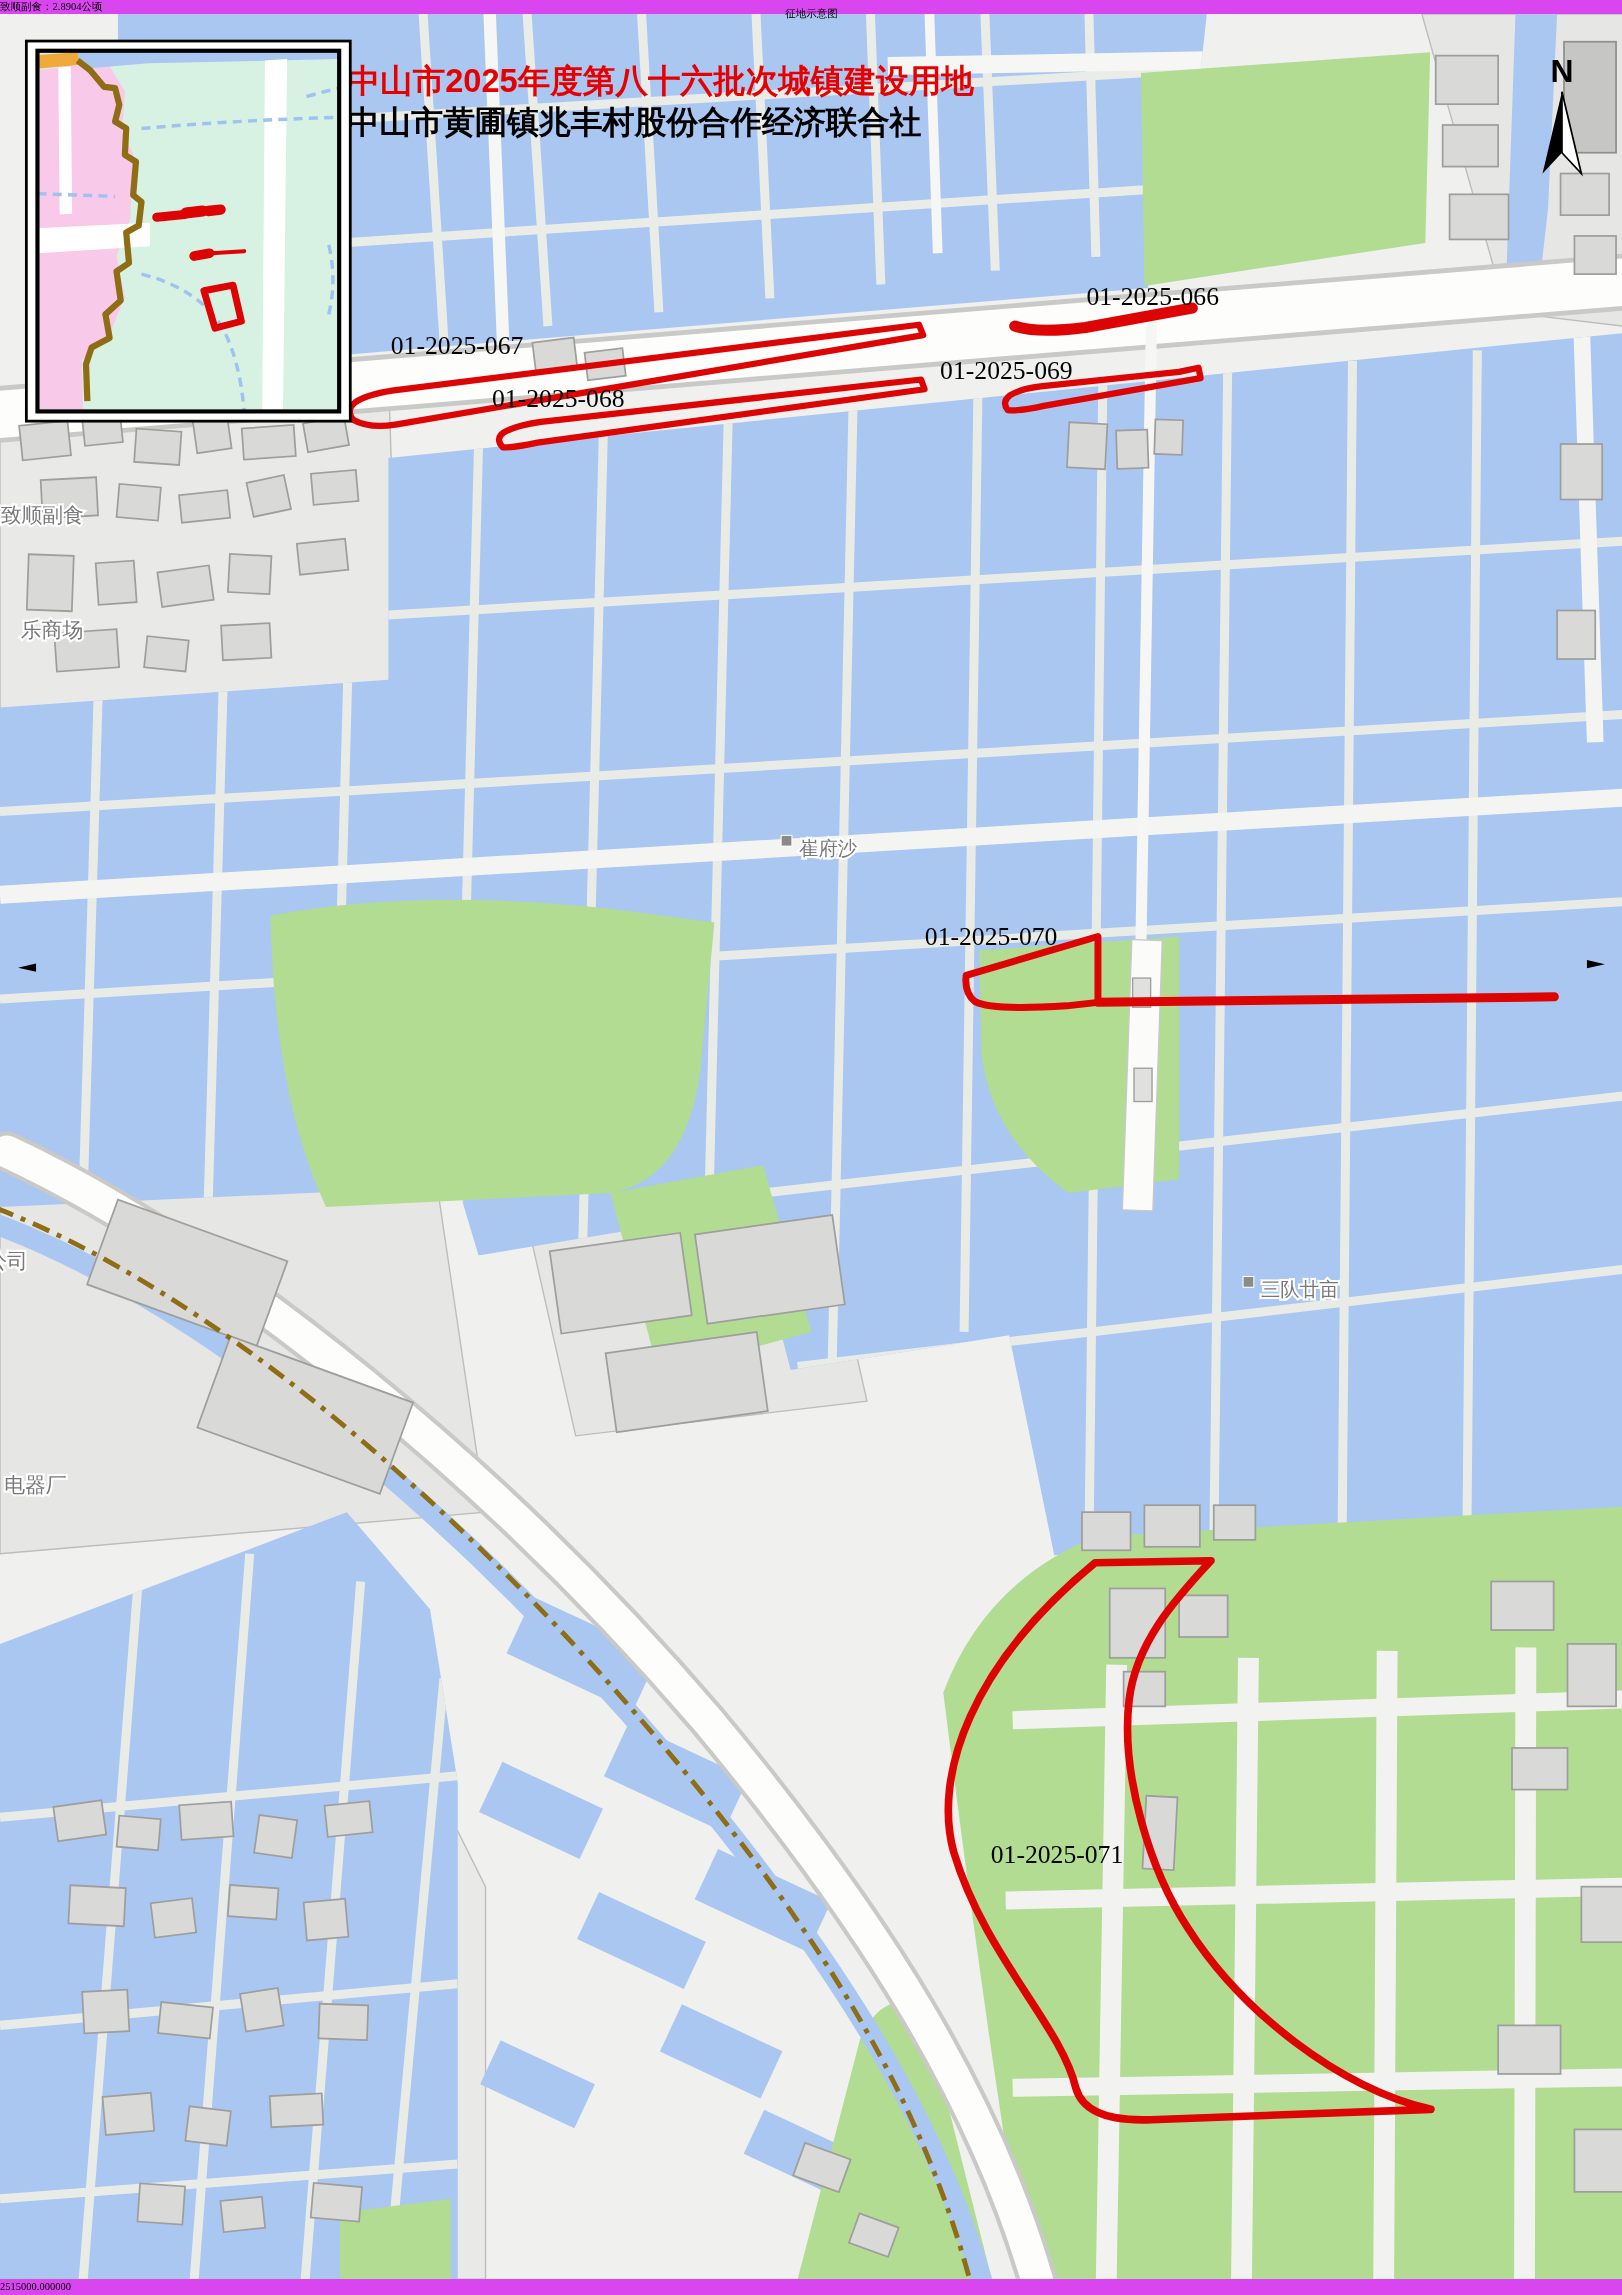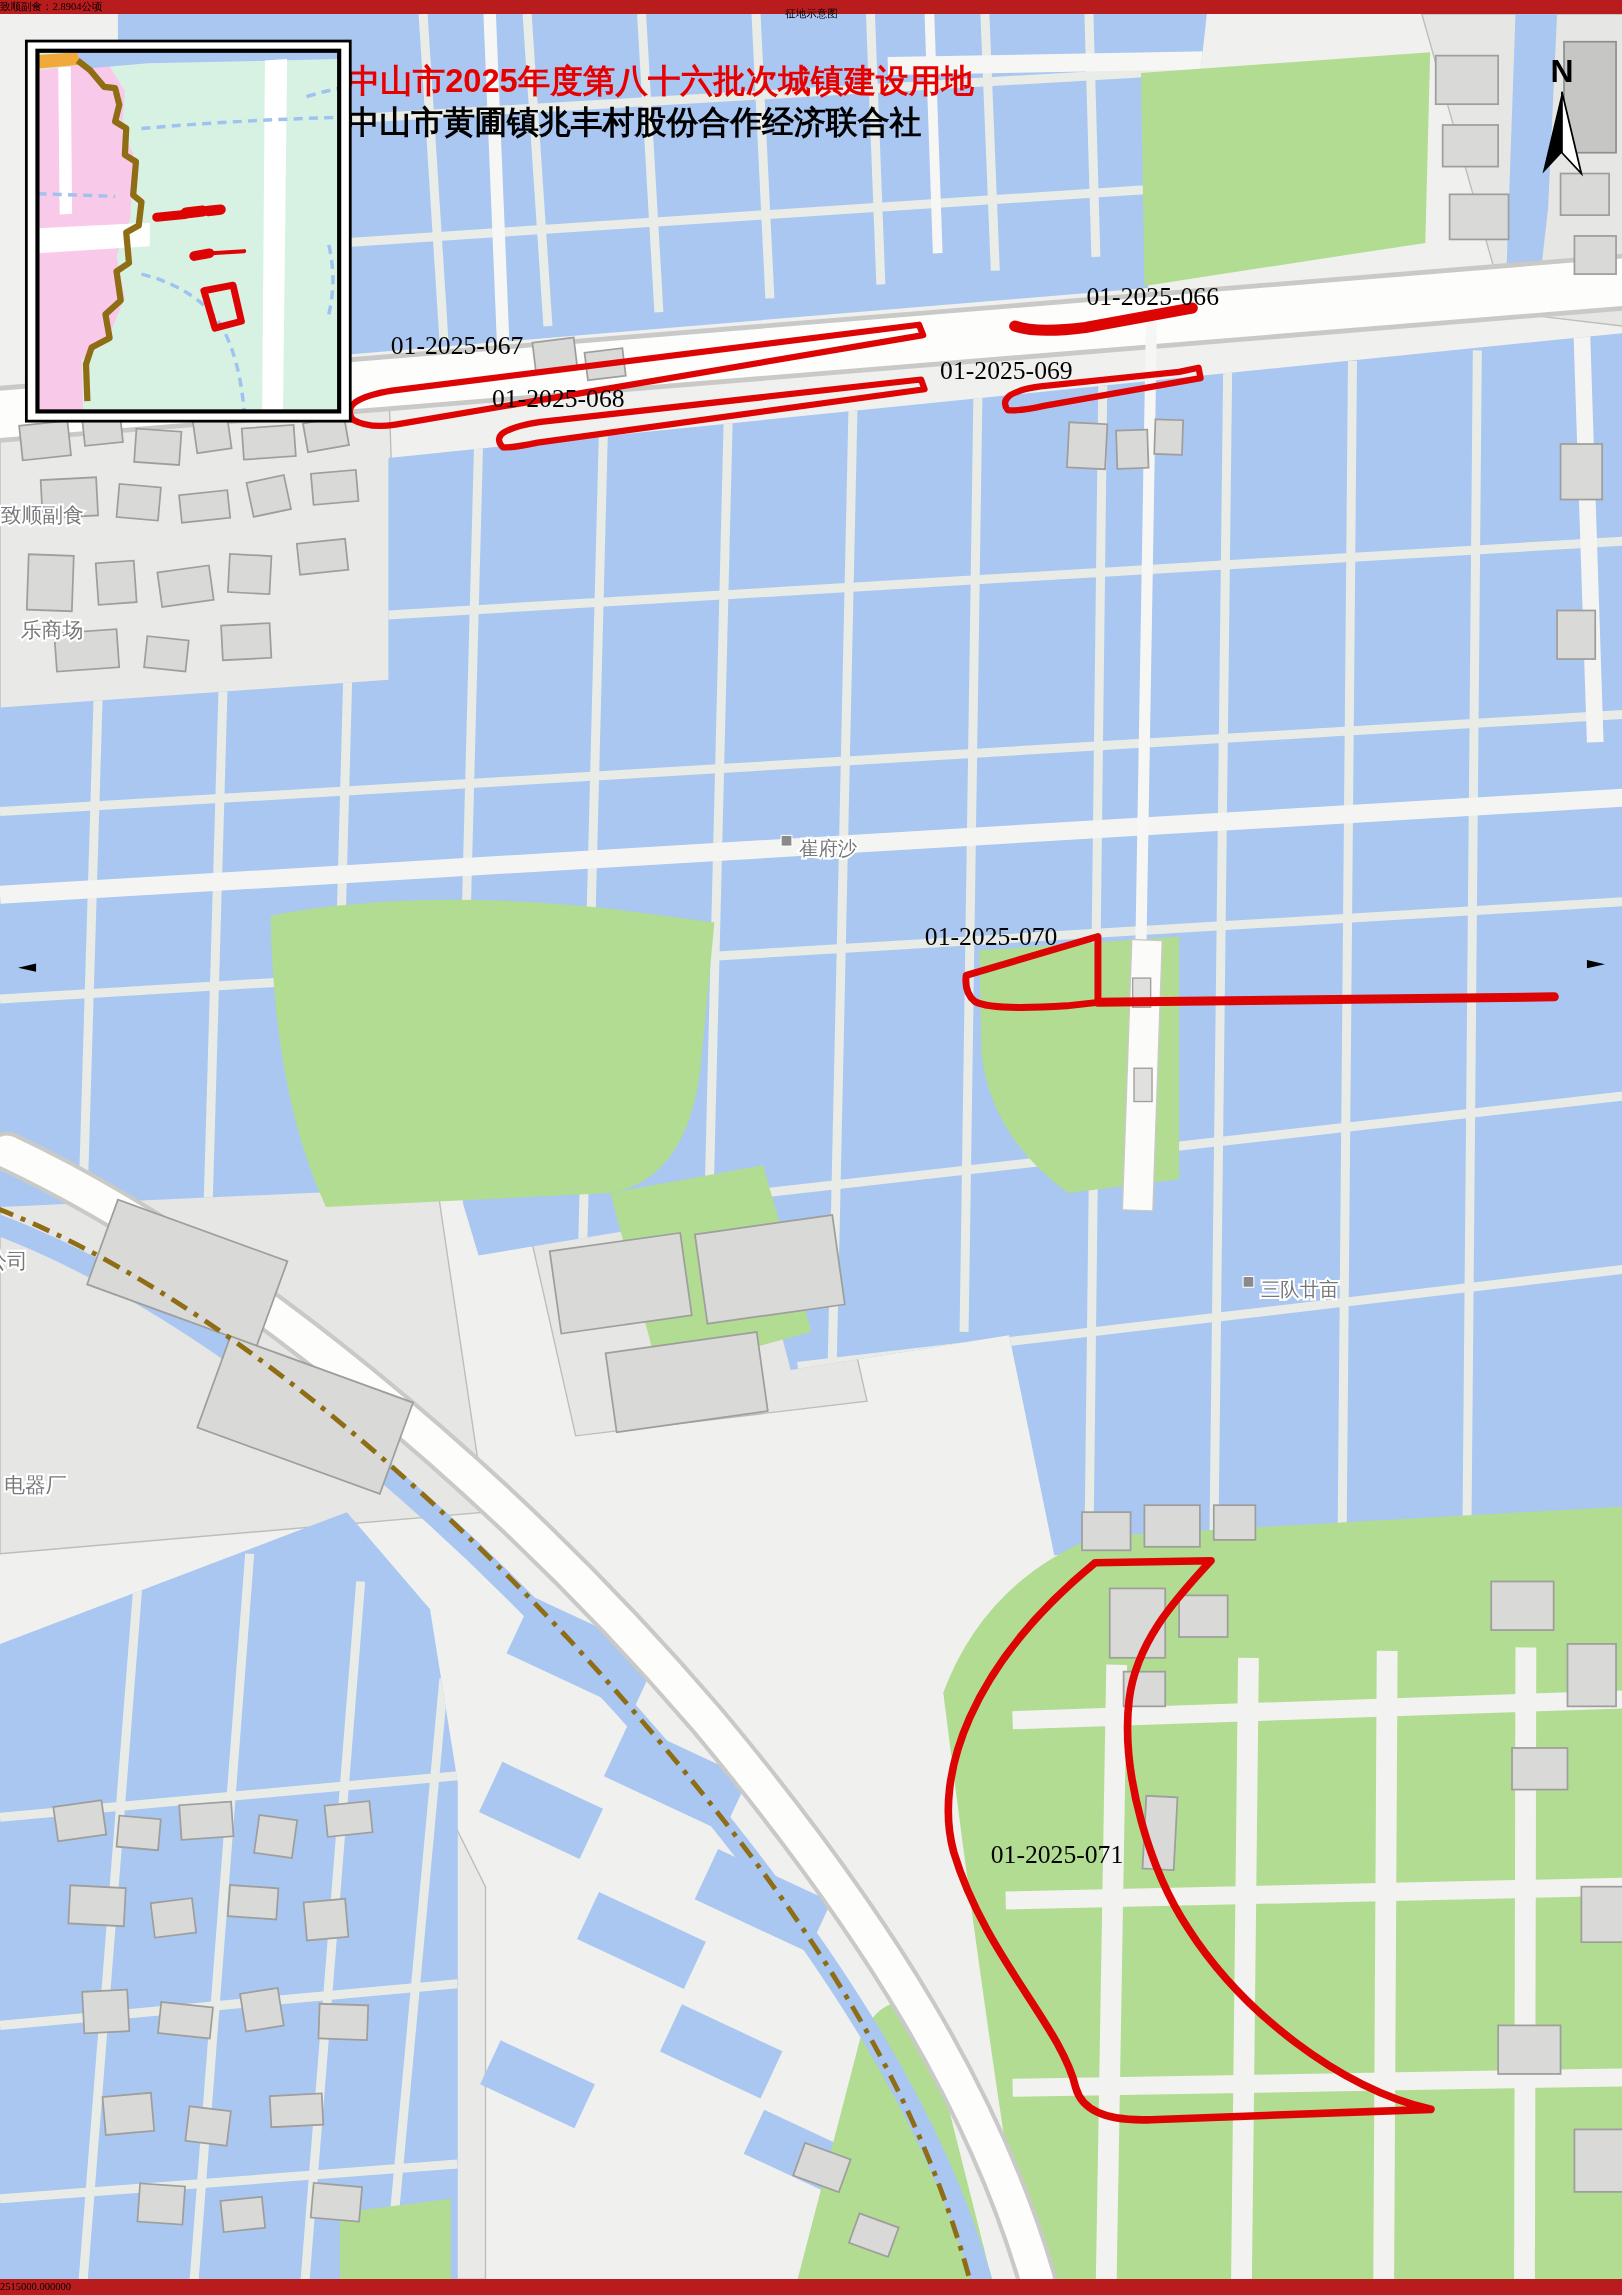--- a/index.html
+++ b/index.html
@@ -1,16 +1,16 @@
 <!DOCTYPE html>
 <html style="font-size:10.5px"><head>
 <meta charset="utf-8">
 <style>
   html,body{margin:0;padding:0;background:#ffffff;}
-  #sheet{position:relative;width:1623px;height:2295px;background:#b91c1c;overflow:hidden;
+  #sheet{position:relative;width:1623px;height:2295px;background:#d946ef;overflow:hidden;
          font-family:"Liberation Serif", serif;}
   #main-title{position:absolute;left:0;top:6.5px;width:1623px;text-align:center;
 ' (none)    font-family:"Liberation Sans", sans-serif;}
   #main-title{font-family:"Liberation Sans", sans-serif;font-weight:900;font-size:31px;letter-spacing:2.6px;color:#000;}
   #area-note{position:absolute;right:47px;top:50px;font-size:21px;color:#000;}
   #map-frame{position:absolute;left:41px;top:79px;width:1540px;height:2146px;border:4.6px solid #000;box-sizing:content-box;background:#f0f1ee;}
   #map-svg{position:absolute;left:0;top:0;width:1531px;height:2137px;}
   .coord-label{position:absolute;transform-origin:0 0;transform:rotate(-90deg);white-space:nowrap;
                font-size:22px;color:#000;}
   .coord-label .dec{font-size:13px;color:#c6c6c6;margin-left:3.9px;}

